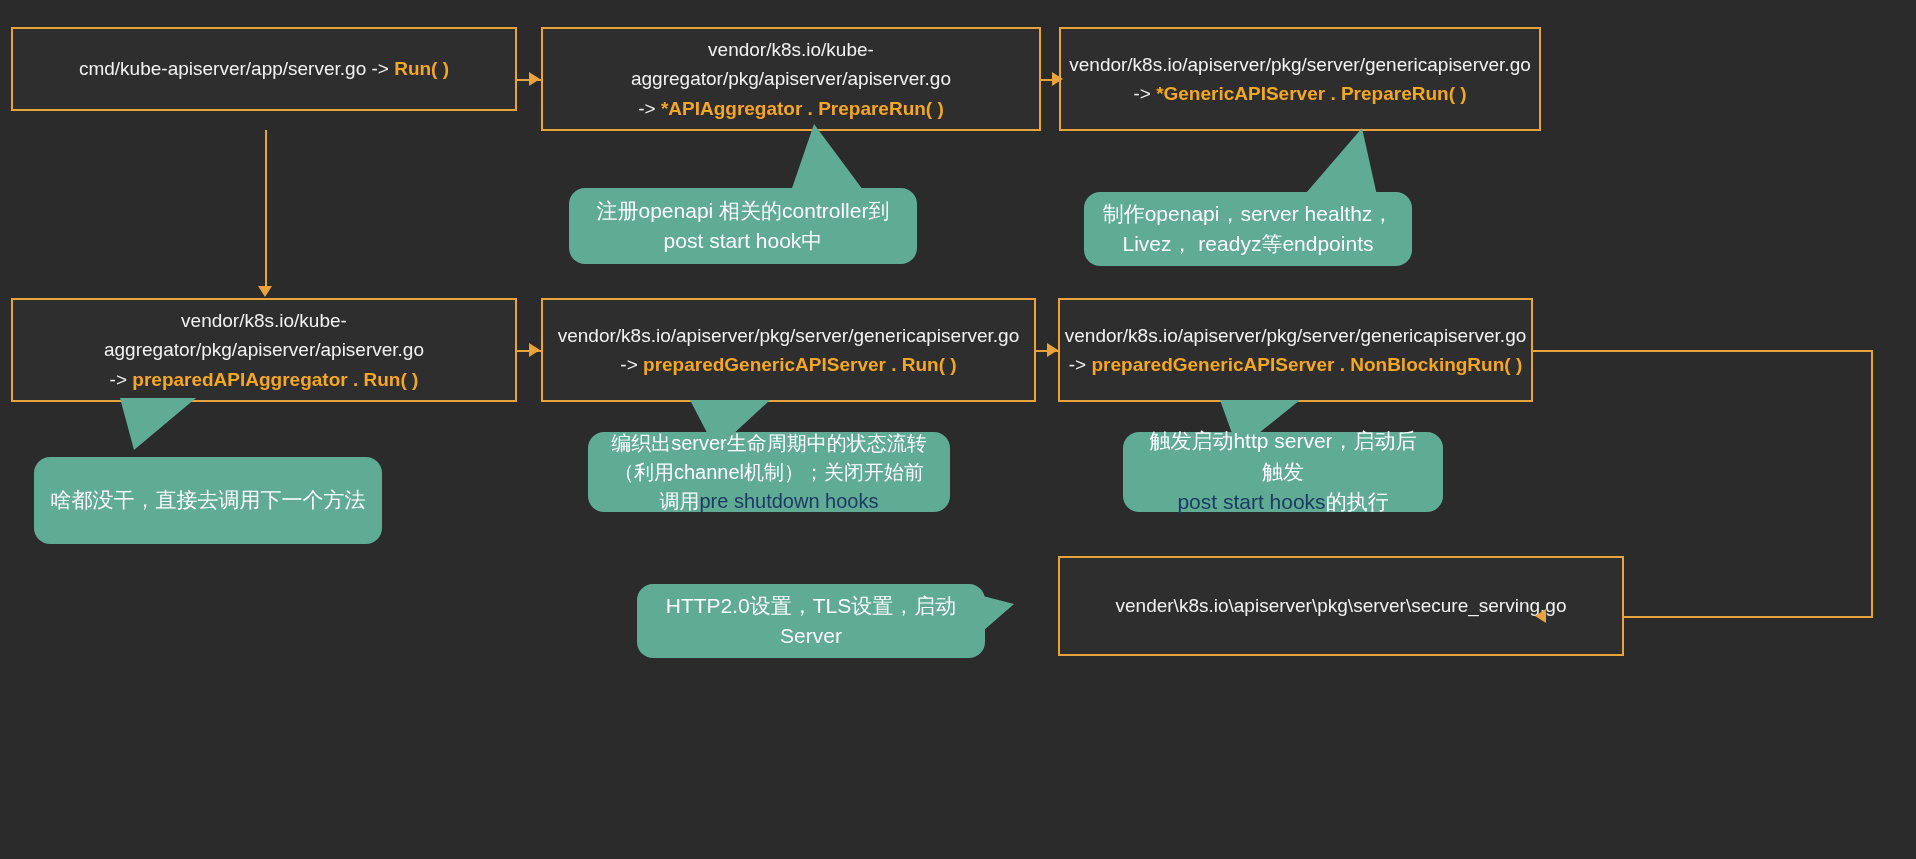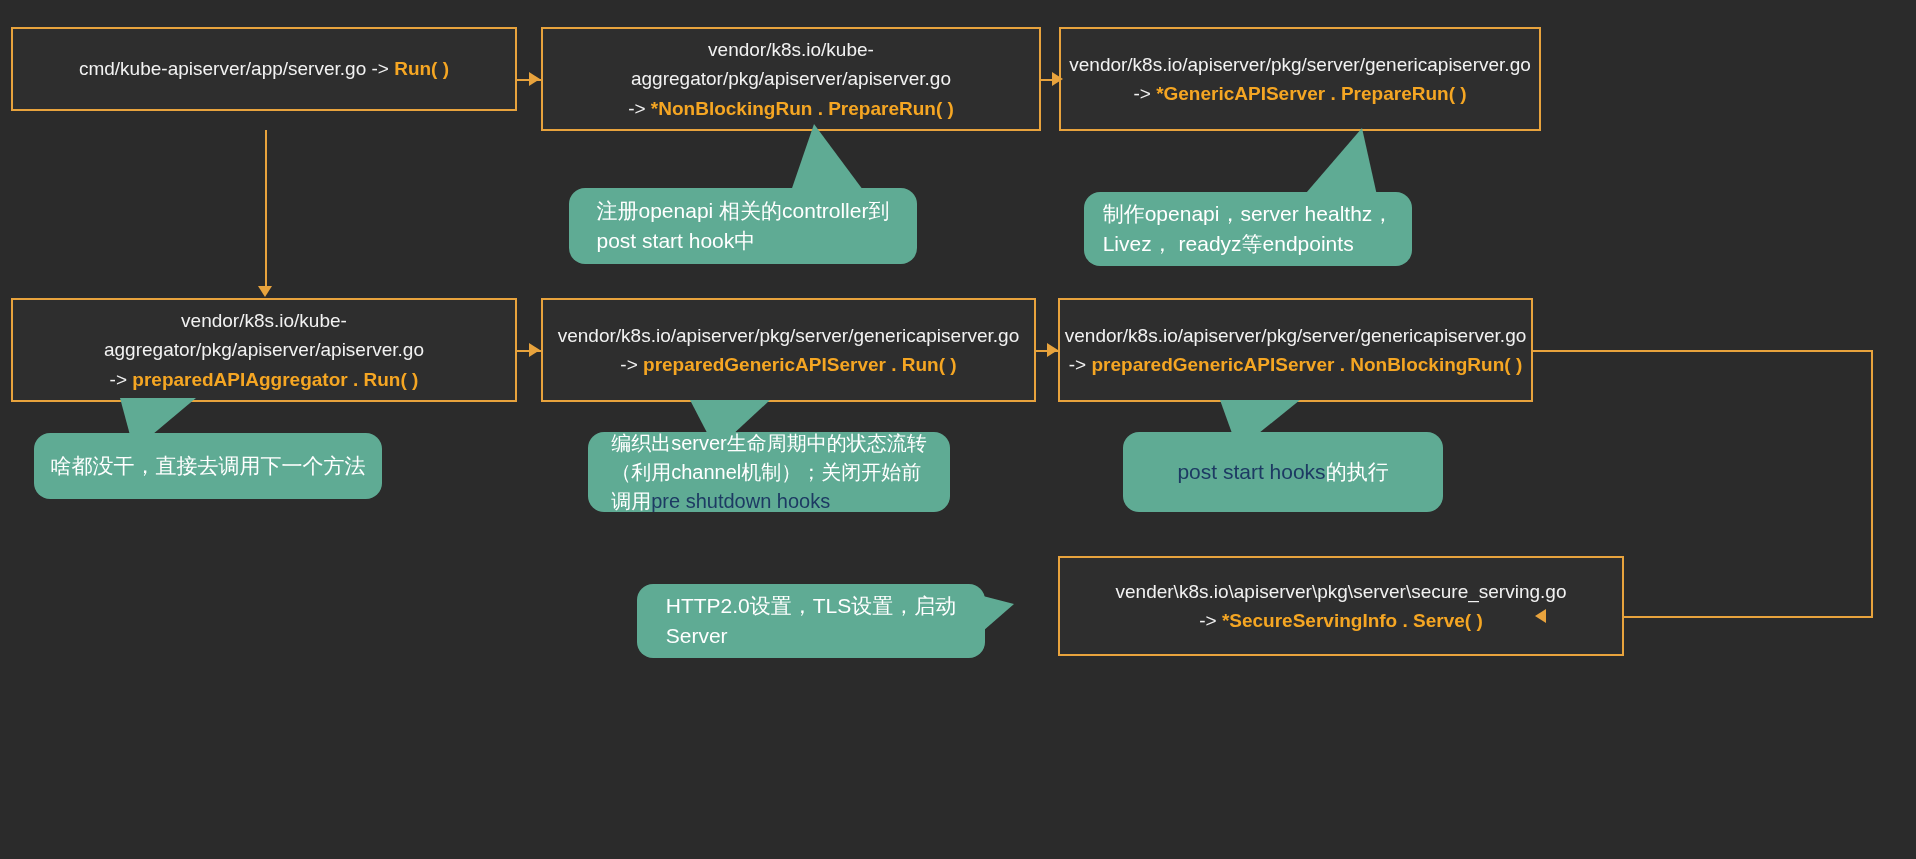--- a/index.html
+++ b/index.html
@@ -35,20 +35,21 @@
   
   .callout{
     position:absolute;
     box-sizing:border-box;
     background:#5fab94;
     border-radius:16px;
     color:#ffffff;
     display:flex;
     align-items:center;
     justify-content:center;
+    text-align:center;
     font-size:21px;
     line-height:1.45;
     padding:10px 16px;
     z-index:3;
   }
   .callout .navy{color:#1d3a63;}
 
   
   .tail{
     position:absolute;
@@ -115,21 +116,21 @@
 
   <div class="code-box" style="left:11px;top:27px;width:506px;height:84px;">
     <div>
       <span class="l1"><span class="arrowtxt">cmd/kube-apiserver/app/server.go -&gt; </span><span class="fn">Run( )</span></span>
     </div>
   </div>
 
   <div class="code-box" style="left:541px;top:27px;width:500px;height:104px;">
     <div>
       <span class="l1">vendor/k8s.io/kube-aggregator/pkg/apiserver/apiserver.go</span>
-      <span class="l2"><span class="arrowtxt">-&gt; </span><span class="fn">*NonBlockingRun . PrepareRun( )</span></span>
+      <span class="l2"><span class="arrowtxt">-&gt; </span><span class="fn">*APIAggregator . PrepareRun( )</span></span>
     </div>
   </div>
 
   <div class="code-box" style="left:1059px;top:27px;width:482px;height:104px;">
     <div>
       <span class="l1">vendor/k8s.io/apiserver/pkg/server/genericapiserver.go</span>
       <span class="l2"><span class="arrowtxt">-&gt; </span><span class="fn">*GenericAPIServer . PrepareRun( )</span></span>
     </div>
   </div>
 
@@ -150,54 +151,54 @@
   <div class="code-box" style="left:1058px;top:298px;width:475px;height:104px;">
     <div>
       <span class="l1">vendor/k8s.io/apiserver/pkg/server/genericapiserver.go</span>
       <span class="l2"><span class="arrowtxt">-&gt; </span><span class="fn">preparedGenericAPIServer . NonBlockingRun( )</span></span>
     </div>
   </div>
 
   <div class="code-box" style="left:1058px;top:556px;width:566px;height:100px;">
     <div>
       <span class="l1">vender\k8s.io\apiserver\pkg\server\secure_serving.go</span>
-      <span class="l2"><span class="arrowtxt">-&gt; </span><span class="fn">*SecureServingInfo . Serve( )</span></span>
     </div>
   </div>
 
   <div class="callout" style="left:569px;top:188px;width:348px;height:76px;">
     <div>
       <div>注册openapi 相关的controller到</div>
       <div>post start hook中</div>
     </div>
   </div>
 
   <div class="callout" style="left:1084px;top:192px;width:328px;height:74px;">
     <div>
       <div>制作openapi，server healthz，</div>
       <div>Livez， readyz等endpoints</div>
     </div>
   </div>
 
-  <div class="callout" style="left:34px;top:433px;width:348px;height:66px;">
+  <div class="callout" style="left:34px;top:457px;width:348px;height:87px;">
     <div>
       <div>啥都没干，直接去调用下一个方法</div>
     </div>
   </div>
 
   <div class="callout" style="left:588px;top:432px;width:362px;height:80px;font-size:20px;">
     <div>
       <div>编织出server生命周期中的状态流转</div>
       <div>（利用channel机制）；关闭开始前</div>
       <div><span>调用</span><span class="navy">pre shutdown hooks</span></div>
     </div>
   </div>
 
   <div class="callout" style="left:1123px;top:432px;width:320px;height:80px;">
     <div>
+      <div>触发启动http server，启动后触发</div>
       <div><span class="navy">post start hooks</span><span>的执行</span></div>
     </div>
   </div>
 
   <div class="callout" style="left:637px;top:584px;width:348px;height:74px;">
     <div>
       <div>HTTP2.0设置，TLS设置，启动</div>
       <div>Server</div>
     </div>
   </div>

